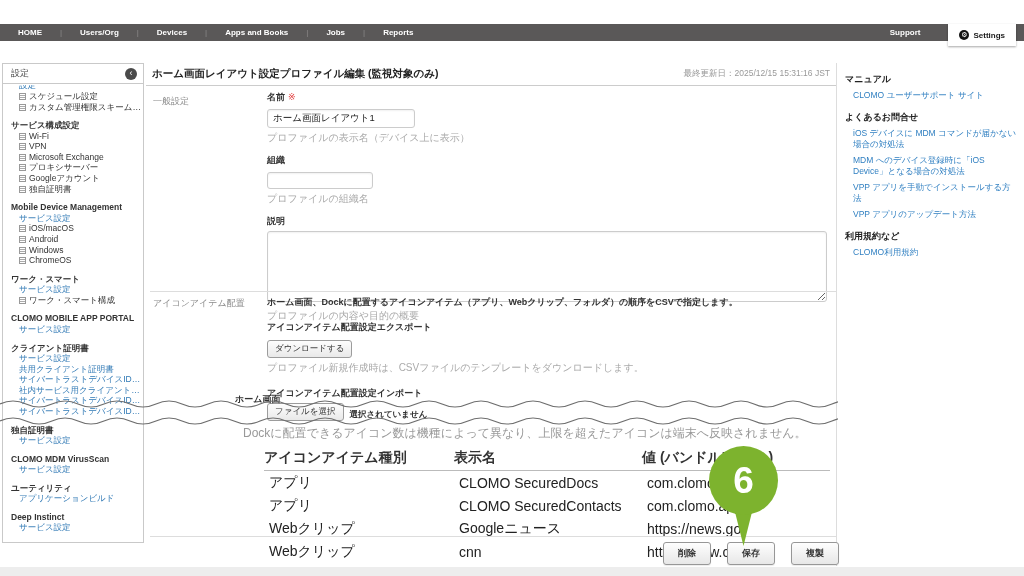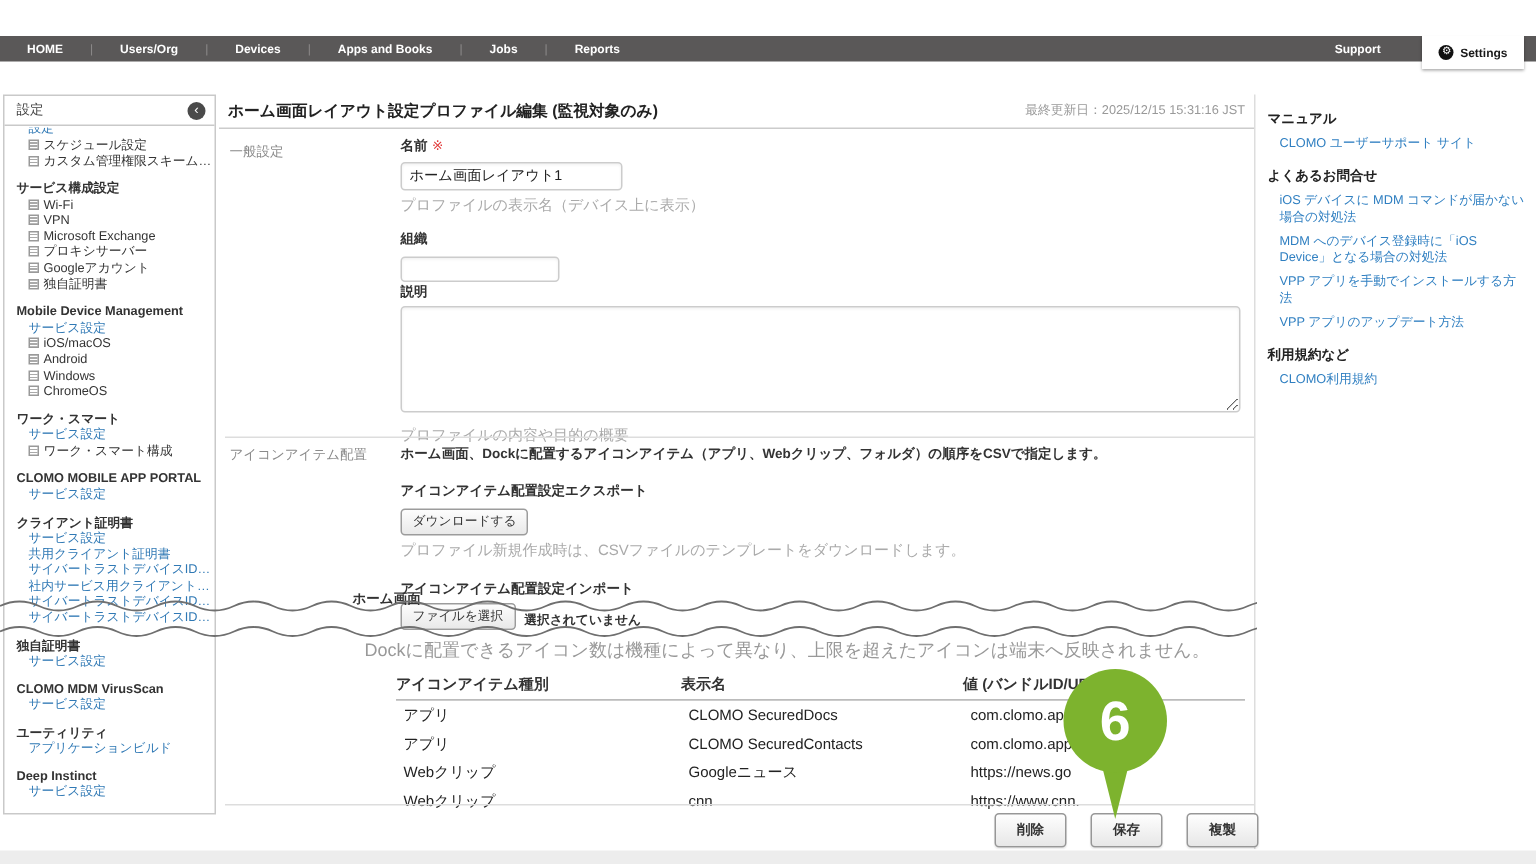--- a/index.html
+++ b/index.html
@@ -73,21 +73,21 @@
     padding:2px 7px; cursor:pointer; font-family:inherit; }
   .file-row { display:flex; align-items:flex-end; gap:6px; }
   #file-status { font-size:8.5px; color:#333; font-weight:bold; }
 
   #home-label { position:absolute; left:89px; top:330px; font-size:9px; font-weight:bold; color:#333; }
   #dock-block { position:absolute; left:91px; top:358px; width:580px; }
   #dock-label { font-size:9px; font-weight:bold; color:#333; }
   #dock-help { font-size:12px; color:#999; margin-top:4px; padding-left:6px; }
 
   #icon-table { position:absolute; left:118px; top:384px; width:566px;
-    border-collapse:collapse; font-size:10px; }
+    border-collapse:collapse; font-size:14px; }
   #icon-table th { text-align:left; font-weight:bold; color:#333; padding:2px 0 3px;
     border-bottom:1px solid #bbb; }
   #icon-table td { padding:3px 0 2px 5px; color:#222; white-space:nowrap; }
   #icon-table th:nth-child(1){ width:190px; } #icon-table th:nth-child(2){ width:188px; }
 
   #footer-buttons { position:absolute; left:517px; top:479px; display:flex; gap:16px; }
   .big-btn { border:1px solid #979797; border-radius:3px; background:linear-gradient(#fefefe,#e7e7e7);
     font-size:9px; font-weight:bold; color:#333; padding:4px 14px; cursor:pointer;
     font-family:inherit; box-shadow:0 1px 1px rgba(0,0,0,.08); white-space:nowrap; }
 
@@ -189,20 +189,21 @@
   <span class="col-label" style="top:32px;">一般設定</span>
   <span class="col-label" style="top:234px;">アイコンアイテム配置</span>
 
   <div id="fields1">
     <div class="fld-label"><span>名前</span><span class="req">※</span></div>
     <input class="txt" id="name-input" value="ホーム画面レイアウト1" style="">
     <div class="help">プロファイルの表示名（デバイス上に表示）</div>
 
     <div class="fld-label">組織</div>
     <input class="txt" id="org-input" style="">
+    <div class="help">プロファイルの組織名</div>
 
     <div class="fld-label">説明</div>
     <textarea id="desc-textarea" style=""></textarea>
     <div class="help">プロファイルの内容や目的の概要</div>
   </div>
 
   <div id="divider1"></div>
 
   <div id="fields2">
     <div class="bold-line">ホーム画面、Dockに配置するアイコンアイテム（アプリ、Webクリップ、フォルダ）の順序をCSVで指定します。</div>

